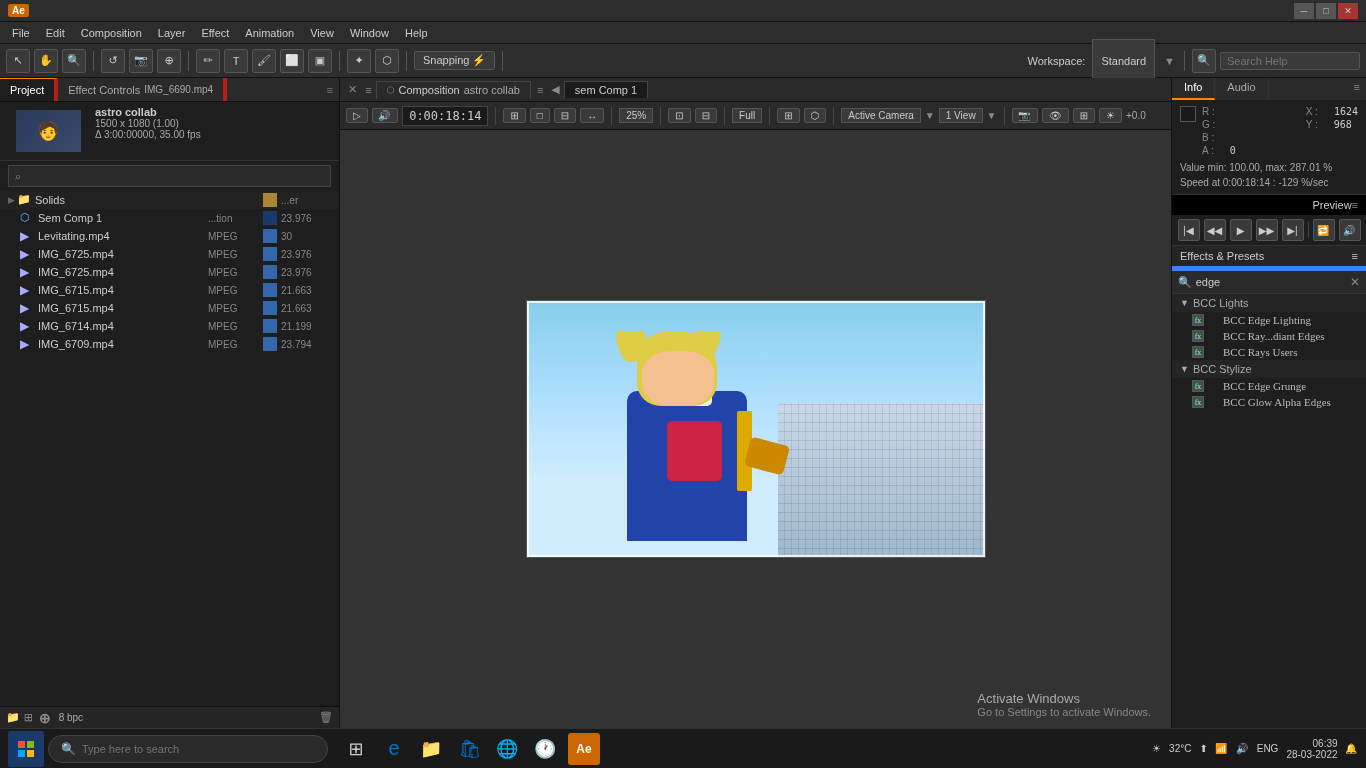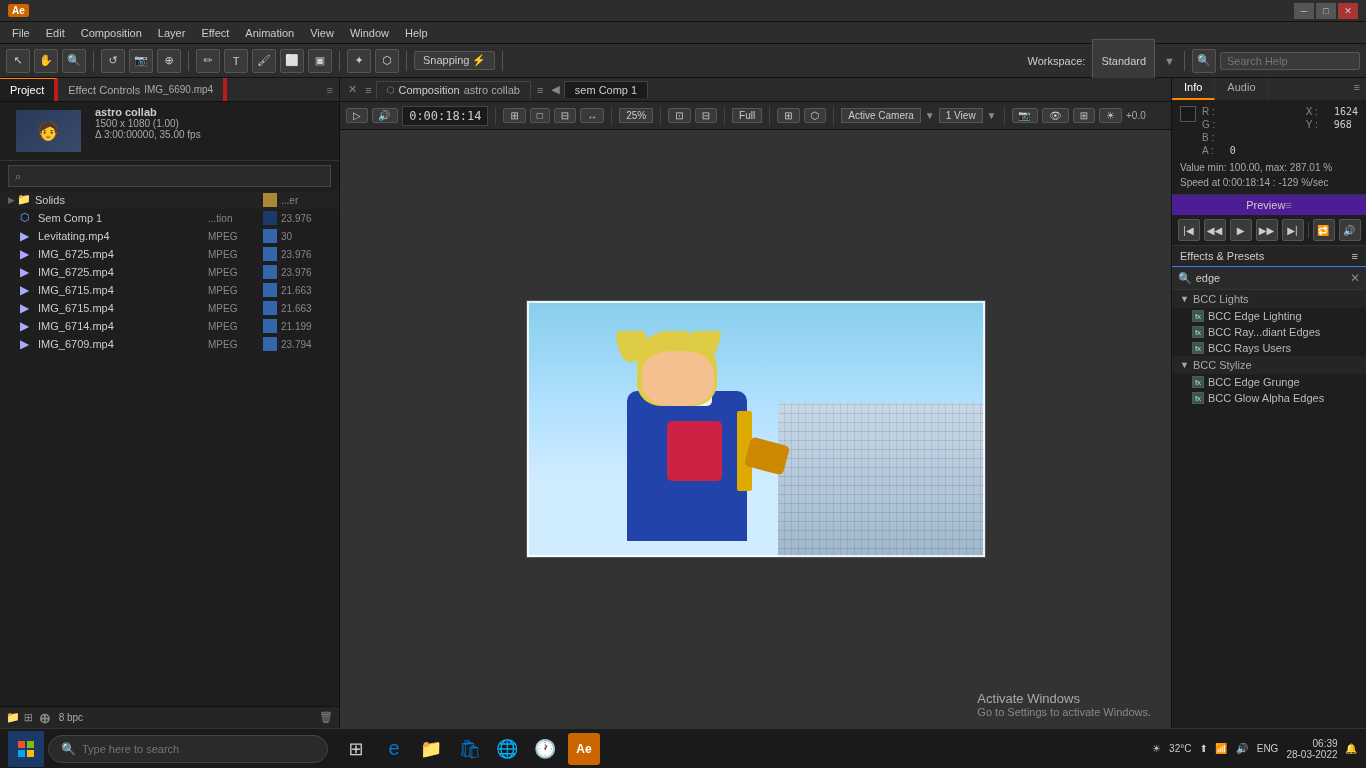--- a/index.html
+++ b/index.html
@@ -79,33 +79,33 @@
     #right-tabs { display: flex; background: #2a2a2a; height: 22px; }
     .right-tab { padding: 3px 12px; font-size: 11px; color: #aaa; cursor: pointer; border-right: 1px solid #333; }
     .right-tab.active { color: #fff; border-bottom: 2px solid #ff8800; }
     #info-content { padding: 6px 8px; }
     .info-row { display: flex; gap: 16px; margin-bottom: 2px; }
     .info-val { font-size: 10px; color: #ccc; font-family: monospace; }
     .info-label { font-size: 10px; color: #888; }
     .value-line { font-size: 10px; color: #aaa; margin-top: 4px; }
     
     #preview-section { border-bottom: 1px solid #333; }
-    .section-header { padding: 4px 8px; background: #4c1d95; font-size: 11px; color: #ccc; display: flex; align-items: center; justify-content: center; cursor: pointer; }
+    .section-header { padding: 4px 8px; background: #000000; font-size: 11px; color: #ccc; display: flex; align-items: center; justify-content: flex-end; cursor: pointer; }
     #preview-controls { padding: 4px; display: flex; align-items: center; justify-content: center; gap: 4px; }
     .prev-btn { width: 22px; height: 22px; background: #3a3a3a; border: 1px solid #555; color: #ccc; cursor: pointer; display: flex; align-items: center; justify-content: center; font-size: 10px; border-radius: 2px; }
     
     #effects-section { flex: 1; overflow: hidden; display: flex; flex-direction: column; }
-    .effects-header { padding: 4px 8px; background: #252525; font-size: 11px; color: #ccc; display: flex; align-items: flex-end; justify-content: space-between; border-bottom: 1px solid #3b82f6; }
+    .effects-header { padding: 4px 8px; background: #252525; font-size: 11px; color: #ccc; display: flex; align-items: flex-end; justify-content: space-between; border-bottom: 5px solid #3b82f6; }
     #effects-search { padding: 4px 6px; display: flex; align-items: center; background: #2a2a2a; border-bottom: 1px solid #333; gap: 4px; }
     #effects-search input { flex: 1; background: transparent; border: none; color: #ccc; font-size: 11px; outline: none; }
     .clear-btn { color: #888; cursor: pointer; font-size: 12px; }
     #effects-list { flex: 1; overflow-y: auto; }
     .effects-category { }
     .effects-cat-header { padding: 3px 8px; background: #252525; display: flex; align-items: center; gap: 4px; font-size: 11px; color: #aaa; cursor: pointer; }
-    .effects-item { padding: 2px 8px 2px 20px; font-size: 11px; color: #bbb; cursor: pointer; display: flex; align-items: center; gap: 4px; }
+    .effects-item { padding: 2px 8px 2px 20px; font-size: 11px; color: #bbb; cursor: pointer; display: flex; align-items: center; gap: 19px; font-family: Liberation Serif, serif; }
     .effects-icon { width: 12px; height: 12px; background: #3a5a3a; border: 1px solid #556; flex-shrink: 0; font-size: 8px; display: flex; align-items: center; justify-content: center; color: #adf; }
     
     
     #timeline { height: 260px; background: #1a1a1a; border-top: 1px solid #111; display: flex; flex-direction: column; }
     #timeline-header { height: 28px; background: #252525; display: flex; align-items: center; padding: 0 8px; border-bottom: 1px solid #111; gap: 6px; }
     .tl-title { font-size: 12px; color: #ccc; font-weight: bold; }
     .tl-time { font-size: 16px; color: #ccc; font-family: monospace; }
     .tl-fps { font-size: 10px; color: #888; }
     
     #timeline-body { flex: 1; display: flex; overflow: hidden; }

